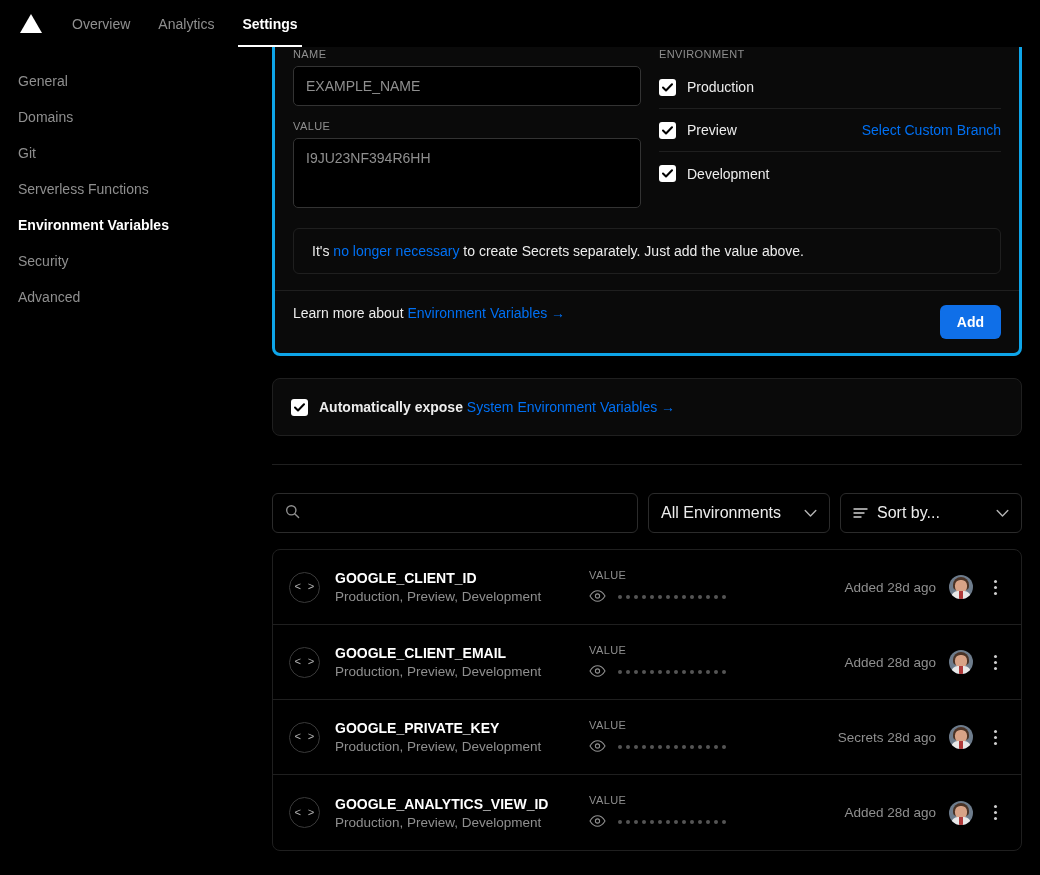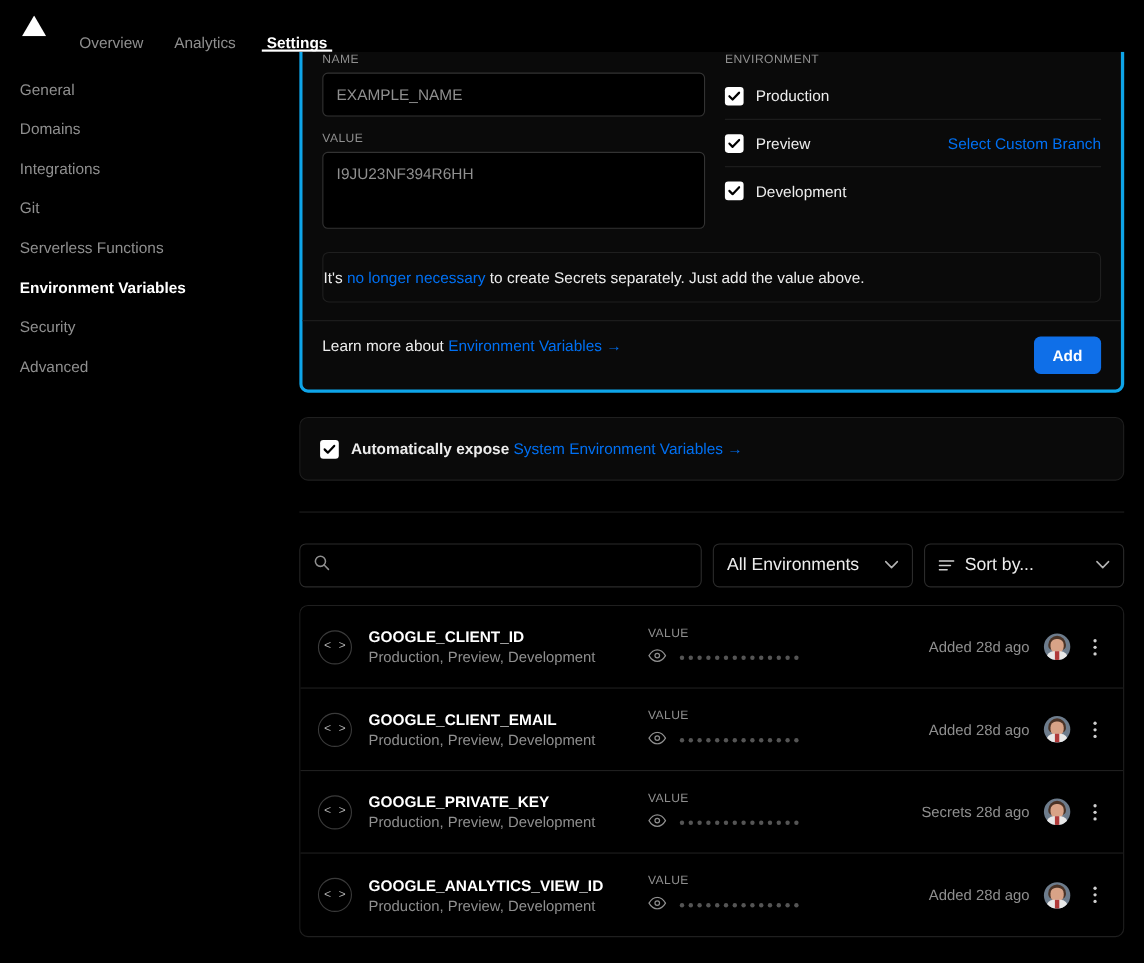--- a/index.html
+++ b/index.html
@@ -19,21 +19,21 @@
     align-items: center;
     padding: 0 0 0 18px;
     position: relative;
     z-index: 5;
   }
   .logo { width: 26px; height: 26px; display: flex; align-items: center; justify-content: center; }
   .logo svg { display: block; }
   .navtabs { display: flex; align-items: center; height: 47px; margin-left: 14px; }
   .navtab {
     height: 47px;
-    display: flex; align-items: flex-end;
+    display: flex; align-items: center;
     padding: 0 14px;
     font-size: 14px;
     color: #8f8f8f;
     position: relative;
     cursor: pointer;
     white-space: nowrap;
   }
   .navtab.active { color: #fff; font-weight: 700; }
   .navtab.active::after {
     content: "";
@@ -117,21 +117,21 @@
   }
   .cbx svg { display: block; }
   .env-label { font-size: 14px; color: #ededed; margin-left: 11px; }
   .link { color: #0070f3; text-decoration: none; cursor: pointer; }
   .link-sm { font-size: 14px; }
 
   .notice {
     margin: 16px 18px 0 18px;
     border: 1px solid #1f1f1f;
     border-radius: 6px;
-    padding: 14px 0;
+    padding: 14px 18px;
     font-size: 14px;
     color: #ededed;
   }
   .card-foot {
     margin-top: 16px;
     border-top: 1px solid #1f1f1f;
     padding: 14px 18px;
     display: flex; align-items: flex-start;
   }
   .foot-text { font-size: 14px; color: #ededed; }
@@ -275,21 +275,20 @@
         <span>Settings</span>
       </div>
   </div>
 </div>
 
 <div class="shell">
 
   <div class="sidebar">
     <div class="side-item"><span>General</span></div>
     <div class="side-item"><span>Domains</span></div>
-    <div class="side-item"><span>Integrations</span></div>
     <div class="side-item"><span>Git</span></div>
     <div class="side-item"><span>Serverless Functions</span></div>
     <div class="side-item active"><span>Environment Variables</span></div>
     <div class="side-item"><span>Security</span></div>
     <div class="side-item"><span>Advanced</span></div>
   </div>
 
   <div class="main">
 
     <div class="card">

